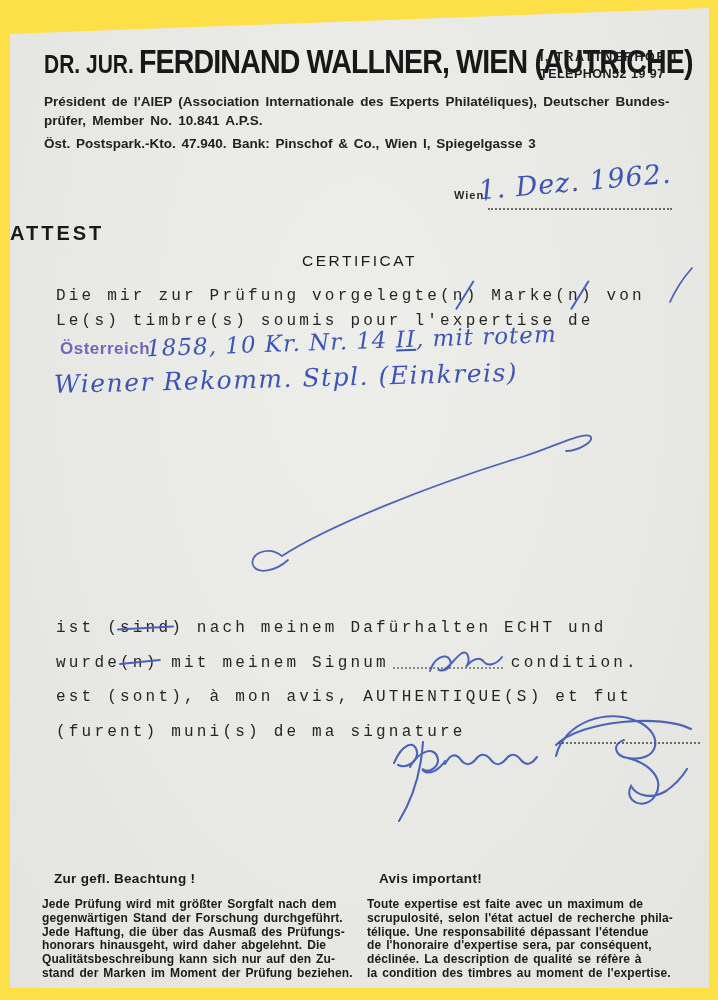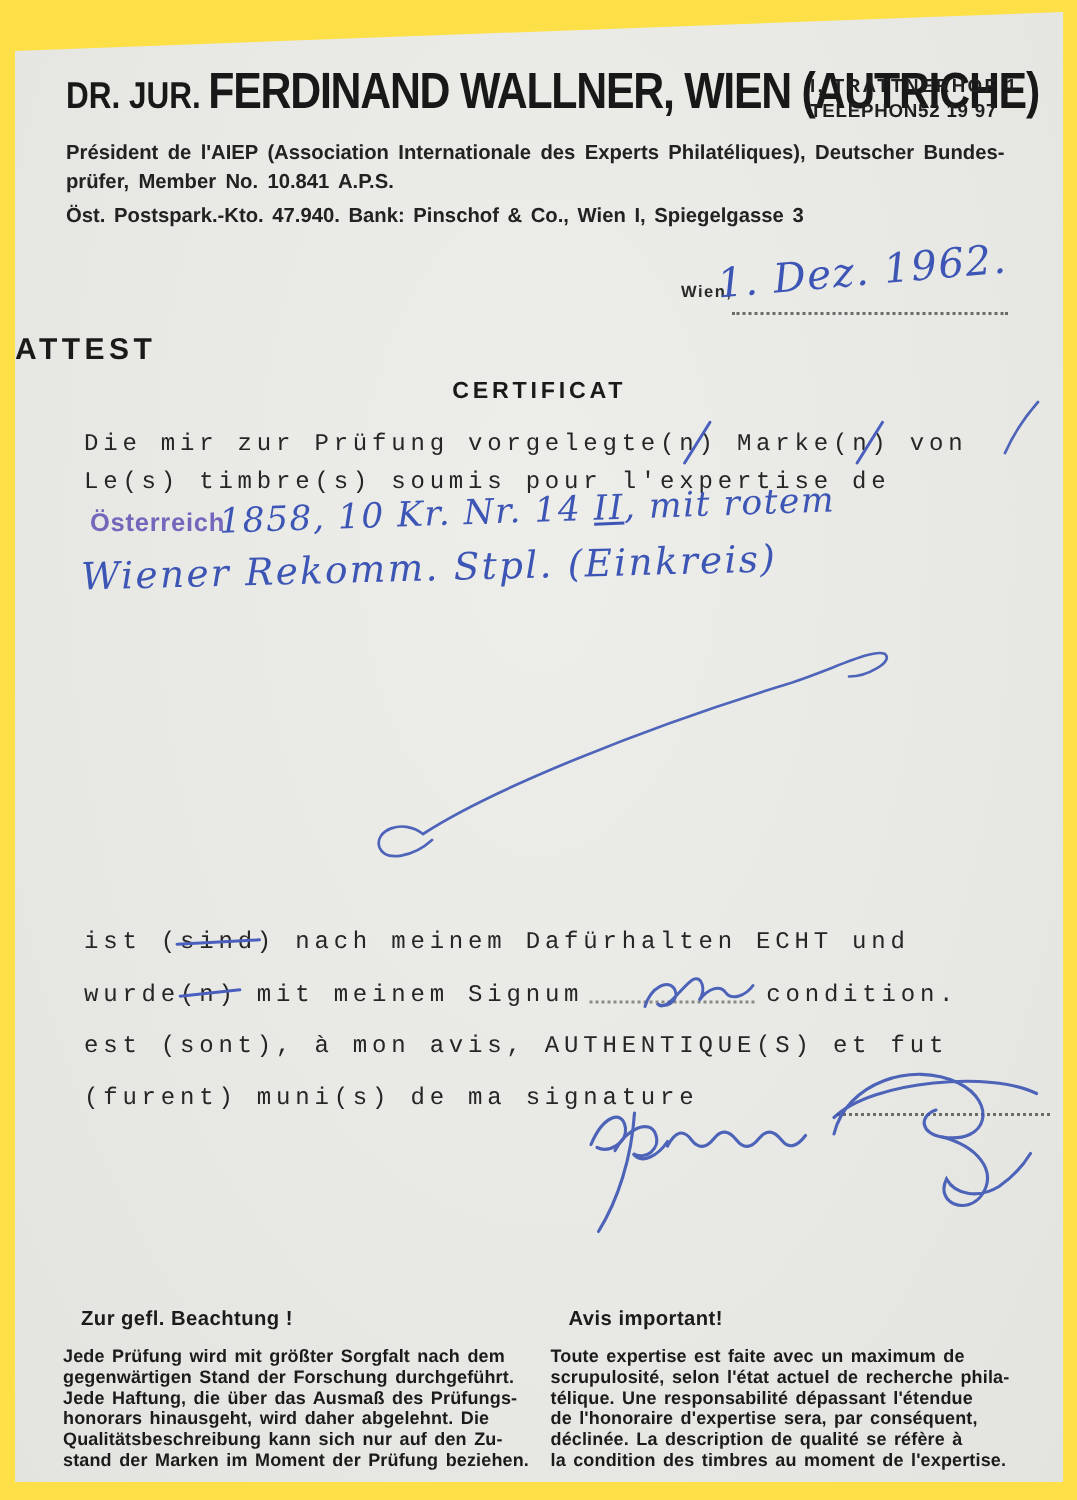--- a/index.html
+++ b/index.html
@@ -20,21 +20,21 @@
   .hdr-right .row2{display:flex;margin-top:3px;letter-spacing:0.5px;}
   .credentials{left:34px;top:84px;width:660px;font-weight:bold;font-size:13.5px;line-height:19px;word-spacing:2.5px;color:#222;}
   .bank{left:34px;top:128px;width:660px;font-weight:bold;font-size:13.5px;word-spacing:2px;color:#222;}
   
   .wien{left:444px;top:181px;font-weight:bold;font-size:11px;letter-spacing:1px;color:#2a2a2a;}
   .date-dots{left:478px;top:178px;width:184px;height:22px;border-bottom:2px dotted #6b6b68;}
   .hand{font-family:"DejaVu Serif",serif;font-style:italic;color:#3d55b4;}
   .hand-date{left:468px;top:158px;font-size:27px;transform:rotate(-5deg);letter-spacing:1px;white-space:nowrap;}
   
   .t-attest{left:0;top:214px;width:699px;font-weight:bold;font-size:20px;letter-spacing:3px;color:#1a1a1a;}
-  .t-cert{left:0;top:244px;width:699px;text-align:center;font-weight:bold;font-size:15.5px;letter-spacing:2.5px;color:#1a1a1a;}
+  .t-cert{left:0;top:244px;width:699px;text-align:center;font-weight:normal;font-size:15.5px;letter-spacing:2.5px;color:#1a1a1a;}
   
   .typed{font-family:"Liberation Mono",monospace;font-size:16px;letter-spacing:3.2px;color:#262626;white-space:nowrap;}
   .block1{left:46px;top:276px;line-height:25px;}
   .block2{left:46px;top:603px;line-height:34.5px;}
   .pen-slash{position:relative;}
   .pen-slash::after{content:"";position:absolute;left:2px;bottom:-4px;width:2px;height:34px;background:#4a5fbd;transform:rotate(32deg);transform-origin:bottom left;border-radius:2px;}
   .pen-strike{position:relative;}
   .pen-strike::after{content:"";position:absolute;left:-3px;right:-3px;top:46%;height:2px;background:#4a5fbd;transform:rotate(-3deg);border-radius:2px;}
   .pen-strike-n{position:relative;}
   .pen-strike-n::after{content:"";position:absolute;left:-14px;width:42px;top:42%;height:2px;background:#4a5fbd;transform:rotate(-6deg);border-radius:2px;}

